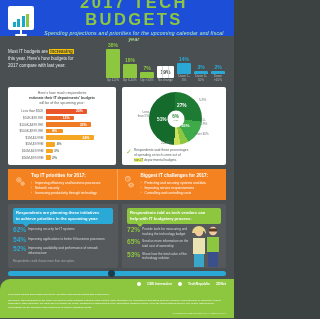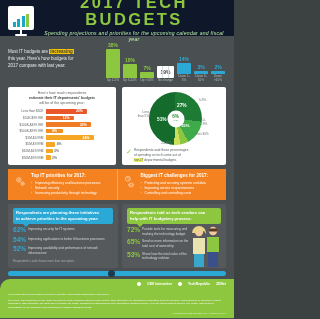--- a/index.html
+++ b/index.html
@@ -7,21 +7,21 @@
   body {
     width: 234px; height: 319px;
     font-family: "Liberation Sans", sans-serif;
     color: #fff; overflow: hidden;
     position: relative;
   }
   .page { width: 234px; height: 319px; position: relative; background: #4a5052; }
 
   
   .header {
-    height: 36px; background: #0f172a; position: relative;
+    height: 36px; background: #1d4ed8; position: relative;
     display: flex; align-items: center; padding-left: 8px;
   }
   .logo-box {
     width: 26px; height: 24px; background: #fff; border-radius: 2px;
     position: relative; flex: 0 0 auto; margin-right: 6px;
     display: flex; align-items: flex-end; justify-content: center;
     padding-bottom: 3px;
   }
   .logo-box .bars { display: flex; align-items: flex-end; gap: 1.5px; height: 13px; }
   .logo-box .bars i { display: block; width: 3px; background: #1aa8c8; }

